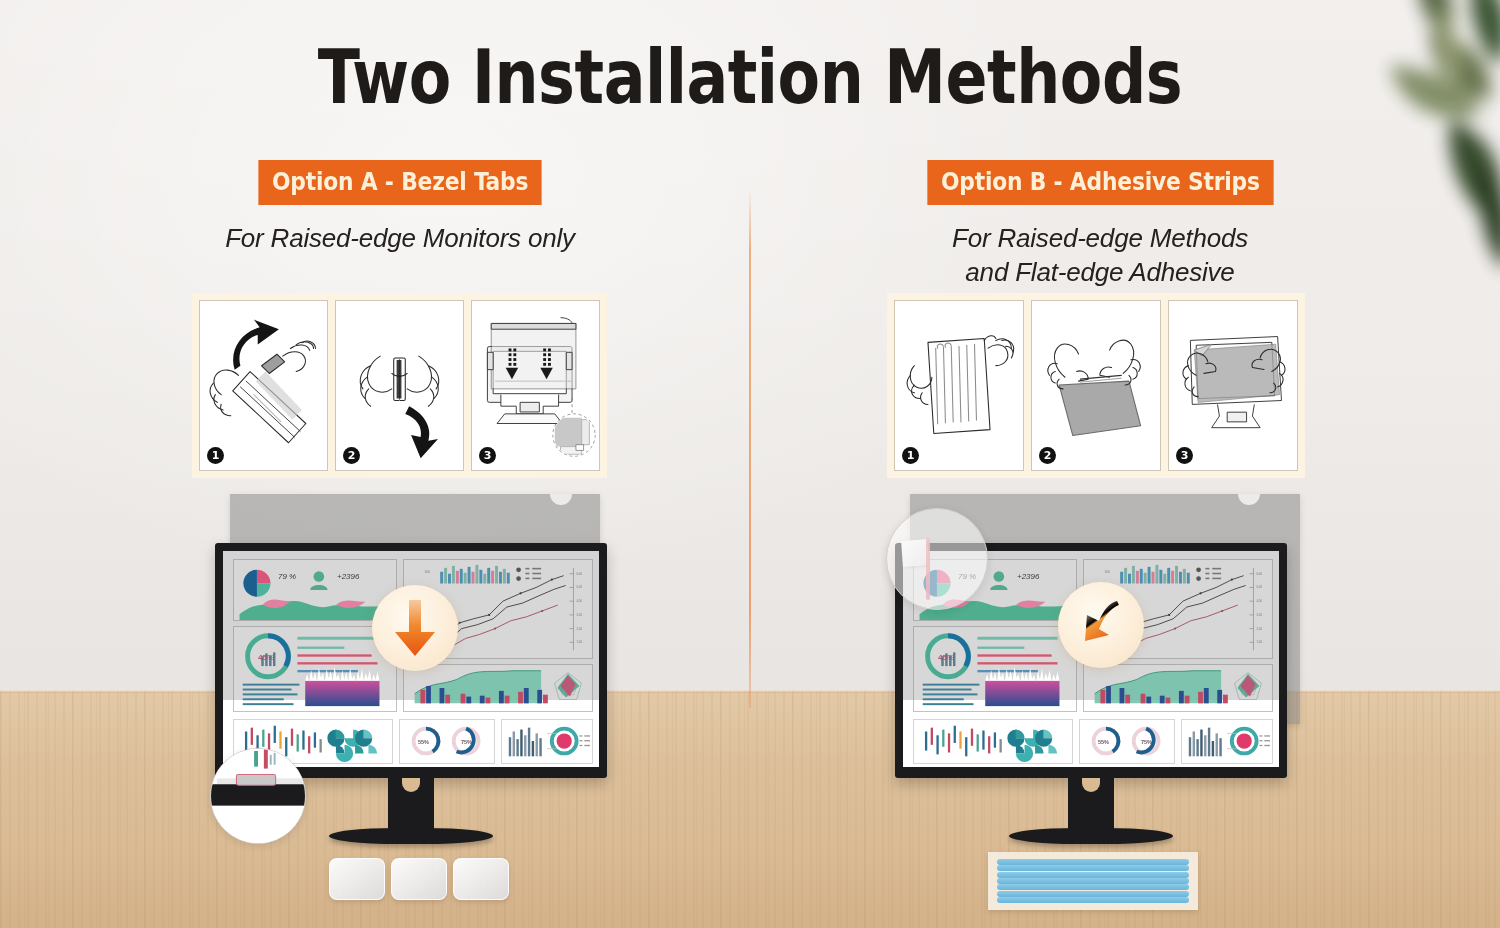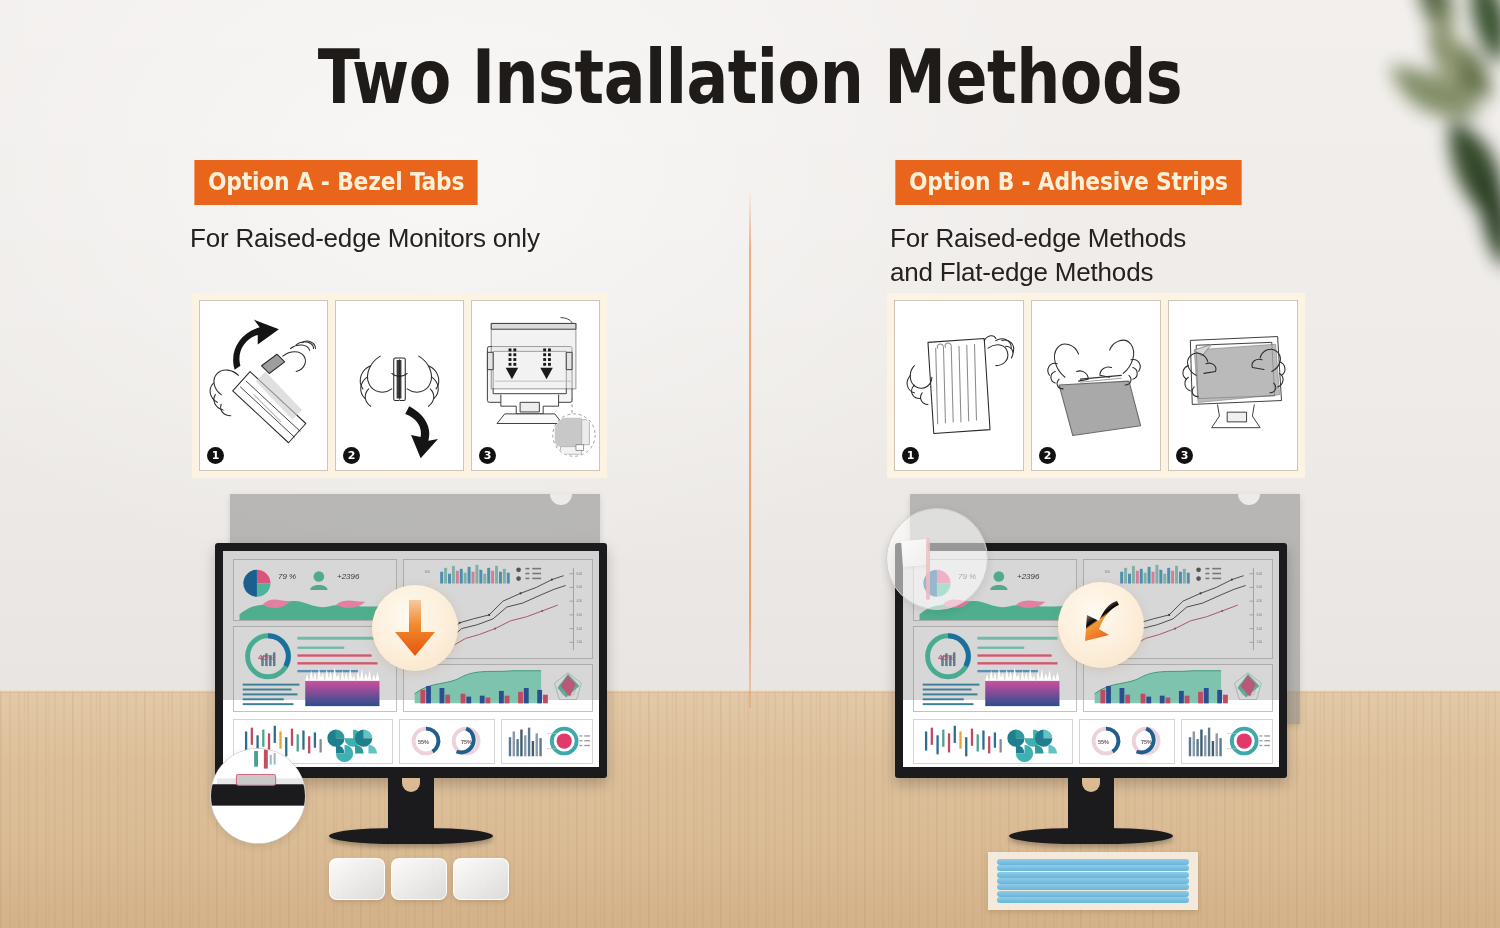--- a/index.html
+++ b/index.html
@@ -73,25 +73,26 @@
     color:#fdf0d9;
     font-weight:700;
     font-size:25px;
     line-height:1;
     padding:9px 14px 11px;
     letter-spacing:-0.2px;
     font-family:"Liberation Sans Narrow","DejaVu Sans Condensed","Liberation Sans", sans-serif;
     transform: scaleX(.97); transform-origin:50% 50%;
     white-space:nowrap;
   }
-  .badge-wrap { text-align:left; }
+  .badge-wrap { text-align:center; }
   .subtitle {
-    margin-top:16px; text-align:left;
+    margin-top:16px; text-align:center;
     font-size:26px; line-height:1.32; color:#26211f; font-weight:400;
     letter-spacing:-.2px;
+    font-style:italic;
   }
 
   
   .strip {
     position:absolute;
     background:#fdf3e2;
     padding:7px;
     display:flex; gap:7px;
   }
   .strip.left  { left:192px; top:293px; width:415px; height:185px; }
@@ -327,21 +328,21 @@
       <div class="step-num">3</div>
     </div>
   </div>
 
   <div class="col right">
     <div class="badge-wrap">
       <span class="badge">Option B - Adhesive Strips</span>
     </div>
     <div class="subtitle">
       <div>For Raised-edge Methods</div>
-      <div>and Flat-edge Methods</div>
+      <div>and Flat-edge Adhesive</div>
     </div>
   </div>
 
   <div class="strip right">
 
     <div class="panel">
       <svg viewBox="0 0 132 165">
         <g fill="none" stroke="#2b2b2b" stroke-width="1.1" stroke-linejoin="round" stroke-linecap="round">
           <path d="M34 38 L92 34 L98 128 L40 132 Z" fill="#fff"></path>
           <path d="M42 44 L44 122" stroke="#8c8c8c"></path>

